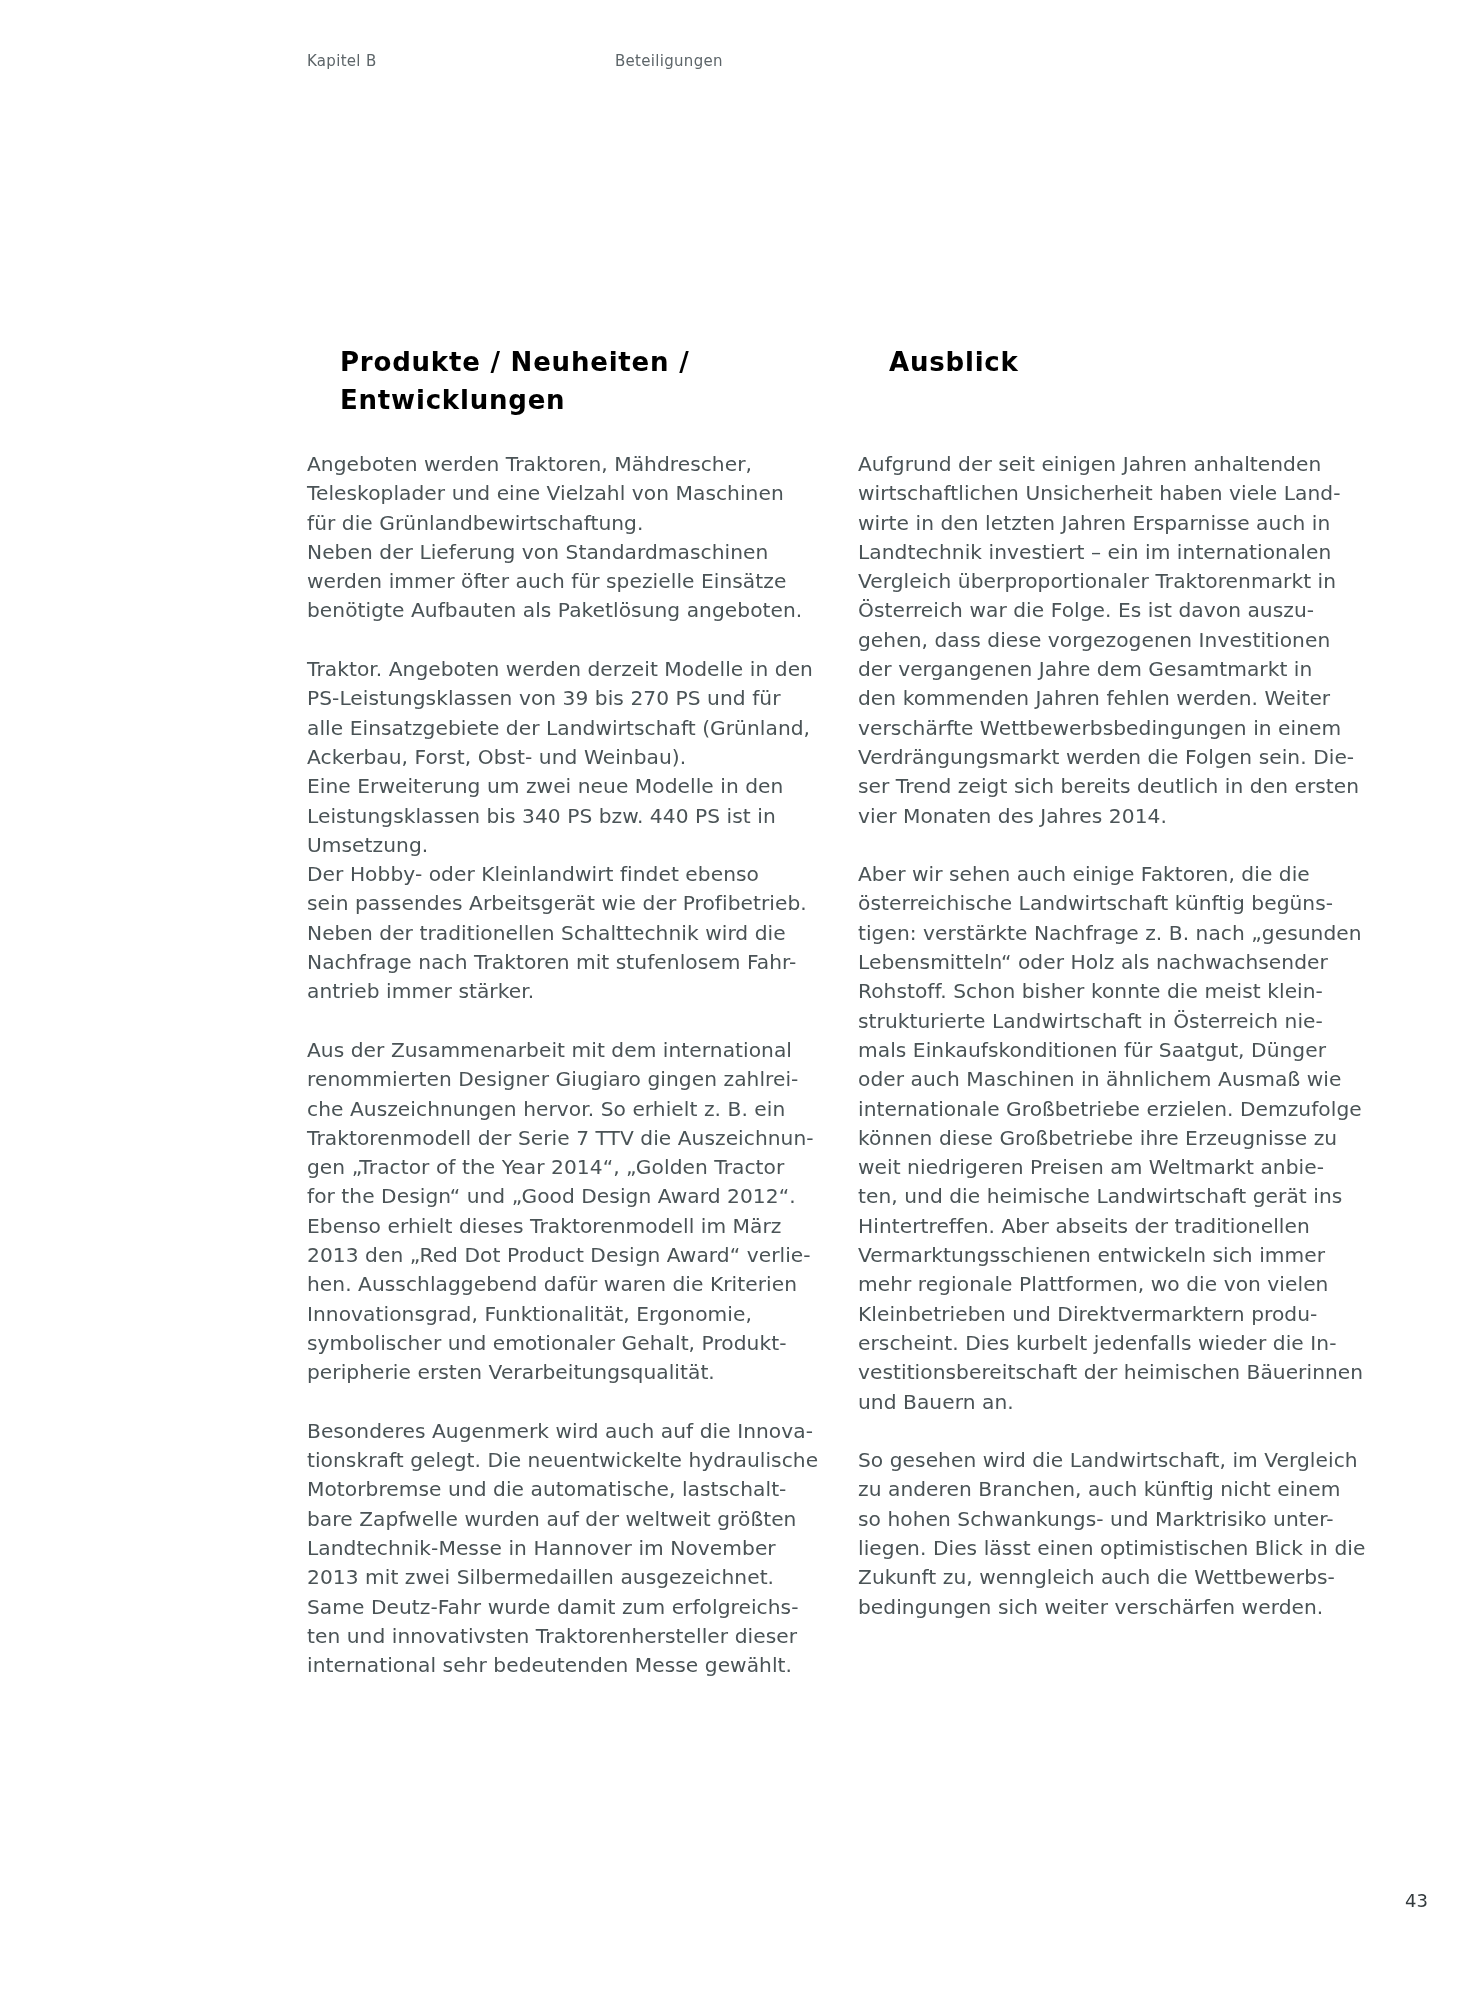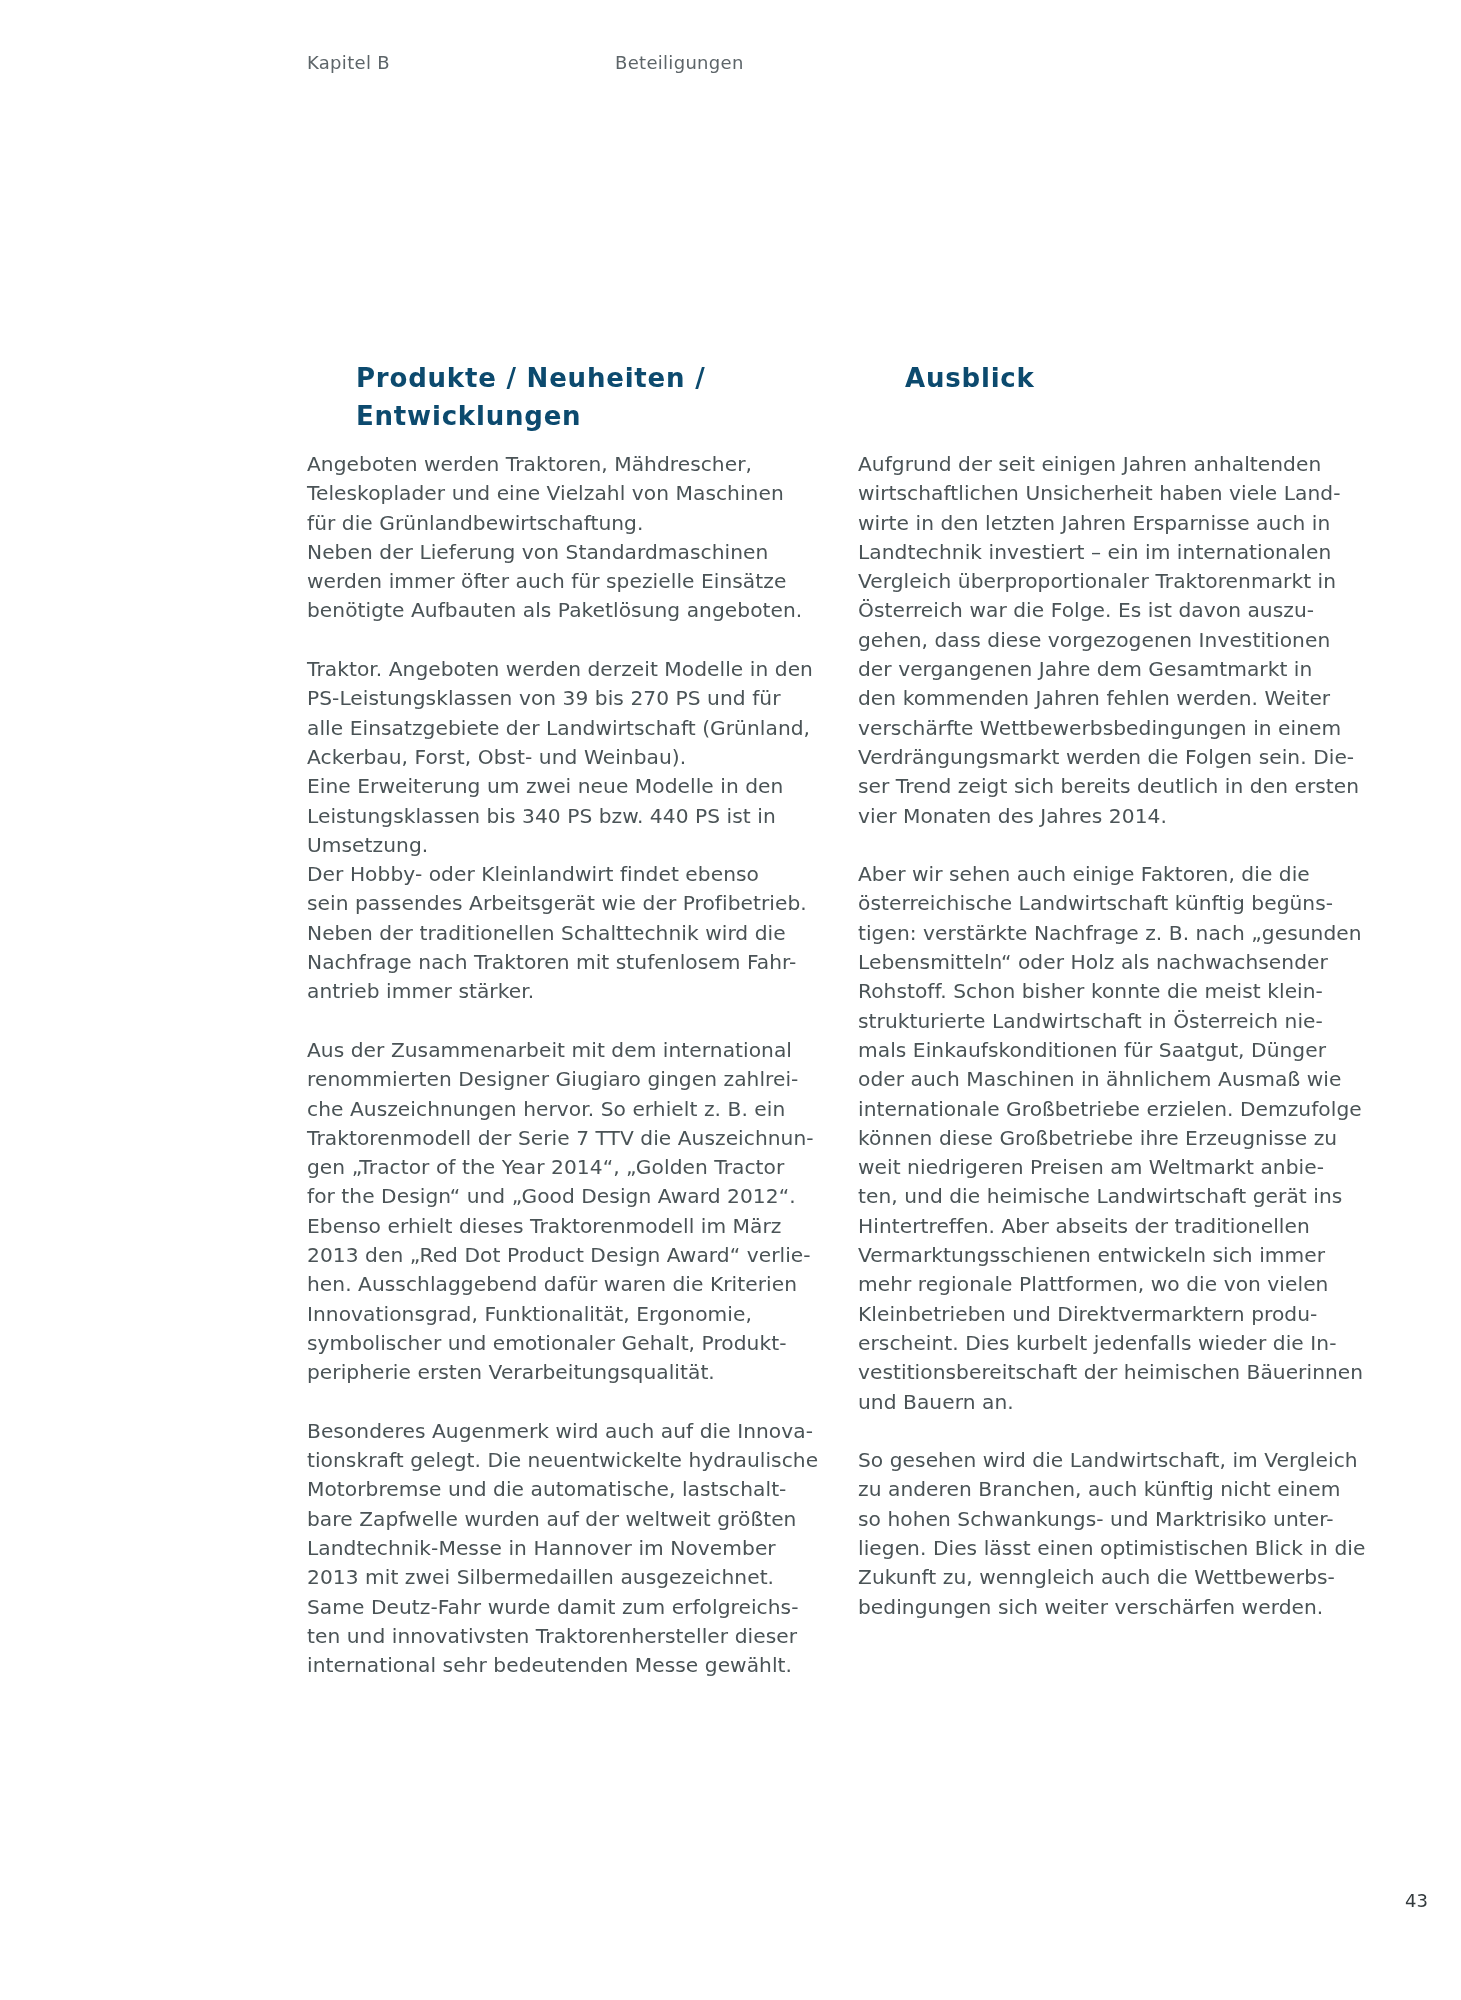--- a/index.html
+++ b/index.html
@@ -1,21 +1,21 @@
 <!DOCTYPE html>
 <html><head>
 <meta charset="utf-8">
 <style>
   html, body { margin: 0; padding: 0; background: #ffffff; }
   body { width: 1461px; height: 2000px; position: relative; overflow: hidden;
          font-family: "DejaVu Sans", sans-serif; color: #4a5356; }
-  .running-head { position: absolute; top: 52px; font-size: 18px; color: #5d6569; letter-spacing: 0.3px; }
+  .running-head { position: absolute; top: 52px; font-size: 15px; color: #5d6569; letter-spacing: 0.3px; }
   #rh-left { left: 307px; }
   #rh-right { left: 615px; }
-  .heading { position: absolute; font-size: 26px; line-height: 38px; color: #0c4a6e; font-weight: 600; letter-spacing: 0.8px; margin: 16px; }
+  .heading { position: absolute; font-size: 26px; line-height: 38px; color: #000000; font-weight: 600; letter-spacing: 0.8px; margin: 0; }
   #h-left { left: 340px; top: 343px; width: 420px; }
   #h-right { left: 889px; top: 343px; }
   .column { position: absolute; top: 450px; font-size: 20.2px; line-height: 29.3px; color: #4a5356; letter-spacing: 0.05px; }
   #col-left { left: 307px; width: 520px; }
   #col-right { left: 858px; width: 520px; }
   .para { margin: 0 0 29.3px 0; }
   .line { display: block; white-space: nowrap; }
   #page-number { position: absolute; top: 1890px; left: 0; width: 1428px; text-align: right; font-size: 18px; color: #333a3d; }
 </style>
 </head>

